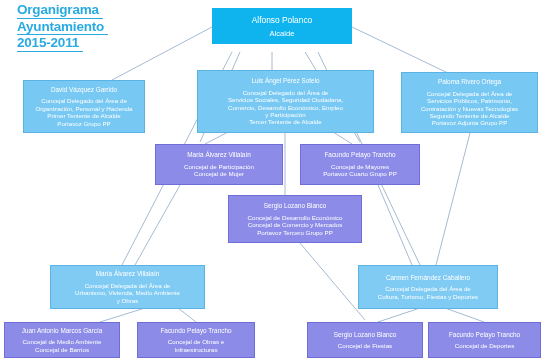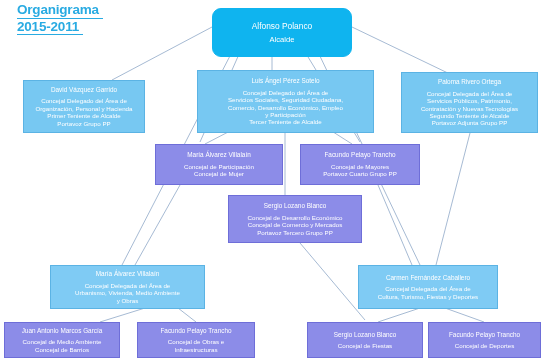--- a/index.html
+++ b/index.html
@@ -101,24 +101,25 @@
       <line x1="145" y1="308" x2="100" y2="322"></line>
       <line x1="178" y1="308" x2="196" y2="322"></line>
 
       <line x1="420" y1="308" x2="378" y2="322"></line>
       <line x1="445" y1="308" x2="484" y2="322"></line>
     </g>
   </svg>
 
   <div class="title">
     <span>Organigrama</span>
+    <span>Ayuntamiento</span>
     <span>2015-2011</span>
   </div>
 
-  <div class="node c-head" style="left:212px;top:8px;width:140px;height:49px;border-radius:9px;">
+  <div class="node c-head" style="left:212px;top:8px;width:140px;height:36px;">
     <div class="nm">Alfonso Polanco</div>
     <div class="gap"></div>
     <div class="rl">Alcalde</div>
   </div>
 
   <div class="node c-blue" style="left:23px;top:80px;width:122px;height:53px;">
     <div class="nm">David Vázquez Garrido</div>
     <div class="gap"></div>
     <div class="rl">Concejal Delegado del Área de
 Organización, Personal y Hacienda

